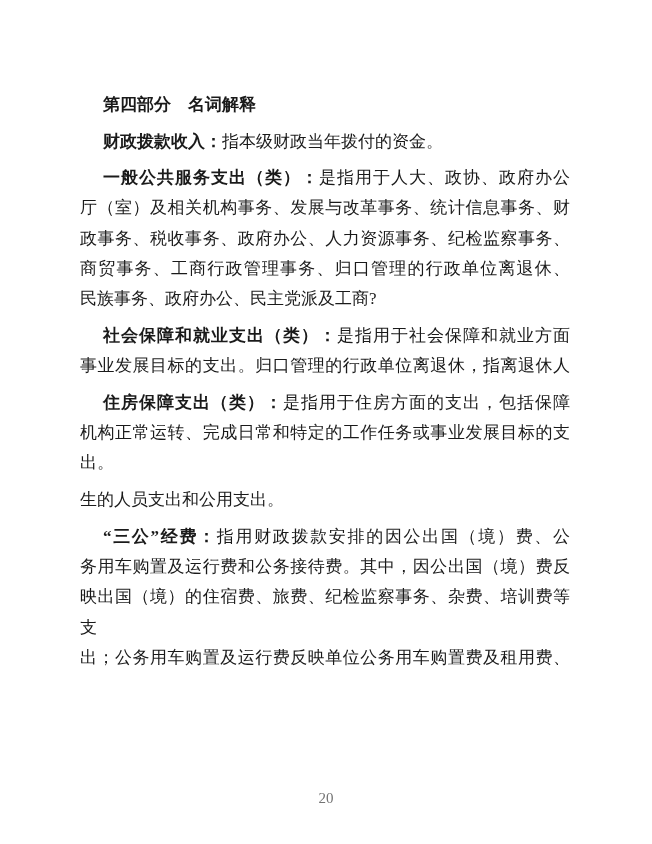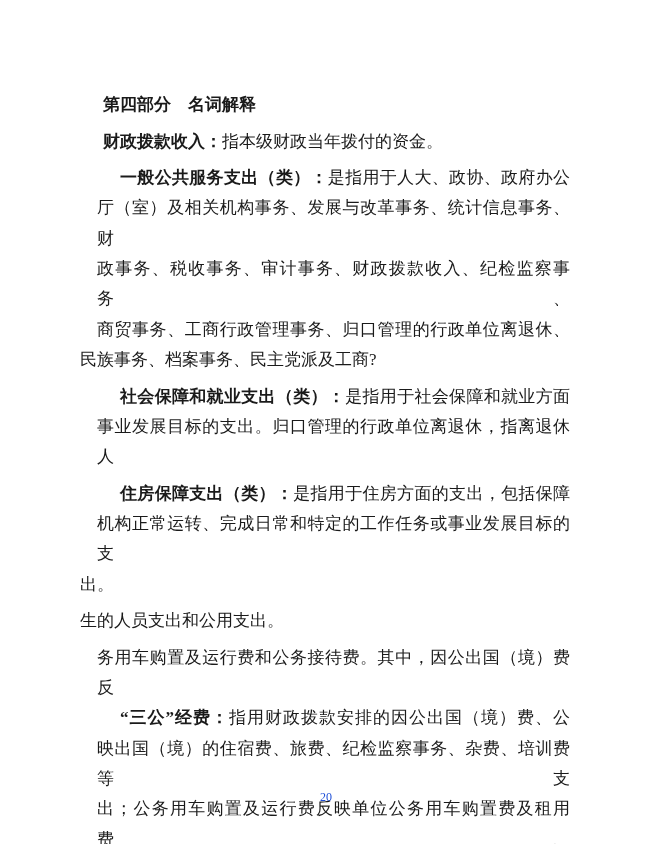--- a/index.html
+++ b/index.html
@@ -33,72 +33,71 @@
     margin-top: 0;
   }
   .line {
     white-space: nowrap;
   }
   .line.justify {
     white-space: normal;
     text-align: justify;
     text-align-last: justify;
     text-justify: inter-character;
-    margin-left: 17px;
   }
   .line.indent {
     padding-left: 23px;
   }
   .b {
     font-weight: bold;
   }
   .heading .line {
     font-weight: bold;
   }
   .footer {
     position: absolute;
     left: 0;
     top: 790px;
     width: 652px;
     text-align: center;
-    font-size: 12px;
-    color: #1d4ed8;
+    font-size: 15px;
+    color: #737373;
   }
 </style>
 </head>
 <body>
 
 <div class="page">
   <div class="doc-body">
       <div class="para heading">
         <div class="line indent"><span class="b">第四部分　名词解释</span></div>
       </div>
       <div class="para">
         <div class="line indent"><span class="b">财政拨款收入：</span><span>指本级财政当年拨付的资金。</span></div>
       </div>
       <div class="para">
         <div class="line indent justify"><span class="b">一般公共服务支出（类）：</span><span>是指用于人大、政协、政府办公</span></div>
         <div class="line justify"><span>厅（室）及相关机构事务、发展与改革事务、统计信息事务、财</span></div>
-        <div class="line justify"><span>政事务、税收事务、审计事务、财政拨款收入、纪检监察事务、</span></div>
+        <div class="line justify"><span>政事务、税收事务、政府办公、人力资源事务、纪检监察事务、</span></div>
         <div class="line justify"><span>商贸事务、工商行政管理事务、归口管理的行政单位离退休、</span></div>
-        <div class="line"><span>民族事务、档案事务、民主党派及工商?</span></div>
+        <div class="line"><span>民族事务、政府办公、民主党派及工商?</span></div>
       </div>
       <div class="para">
         <div class="line indent justify"><span class="b">社会保障和就业支出（类）：</span><span>是指用于社会保障和就业方面</span></div>
         <div class="line justify"><span>事业发展目标的支出。归口管理的行政单位离退休，指离退休人</span></div>
       </div>
       <div class="para">
         <div class="line indent justify"><span class="b">住房保障支出（类）：</span><span>是指用于住房方面的支出，包括保障</span></div>
         <div class="line justify"><span>机构正常运转、完成日常和特定的工作任务或事业发展目标的支</span></div>
         <div class="line"><span>出。</span></div>
       </div>
       <div class="para">
         <div class="line"><span>生的人员支出和公用支出。</span></div>
       </div>
       <div class="para">
+        <div class="line indent justify"><span class="b">“三公”经费：</span><span>指用财政拨款安排的因公出国（境）费、公</span></div>
         <div class="line justify"><span>务用车购置及运行费和公务接待费。其中，因公出国（境）费反</span></div>
-        <div class="line indent justify"><span class="b">“三公”经费：</span><span>指用财政拨款安排的因公出国（境）费、公</span></div>
         <div class="line justify"><span>映出国（境）的住宿费、旅费、纪检监察事务、杂费、培训费等支</span></div>
         <div class="line justify"><span>出；公务用车购置及运行费反映单位公务用车购置费及租用费、</span></div>
       </div>
     </div>
   <div class="footer">20</div>
 </div>
 
 </body></html>

